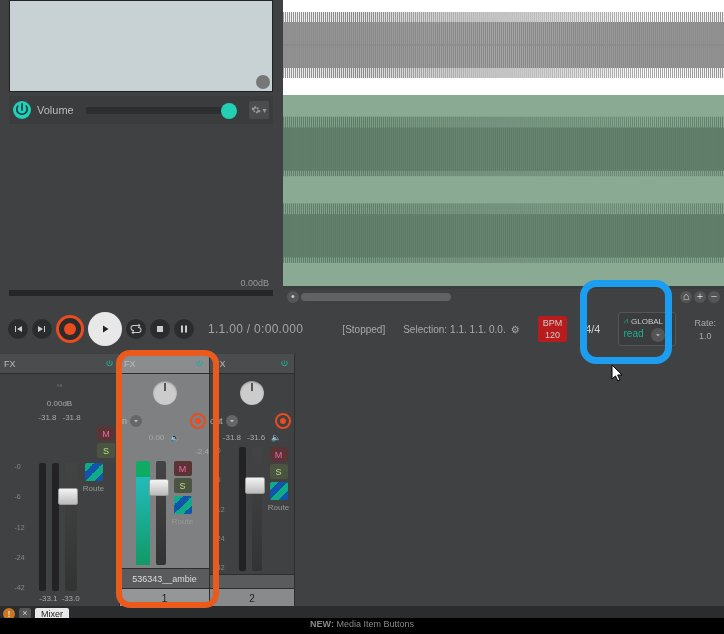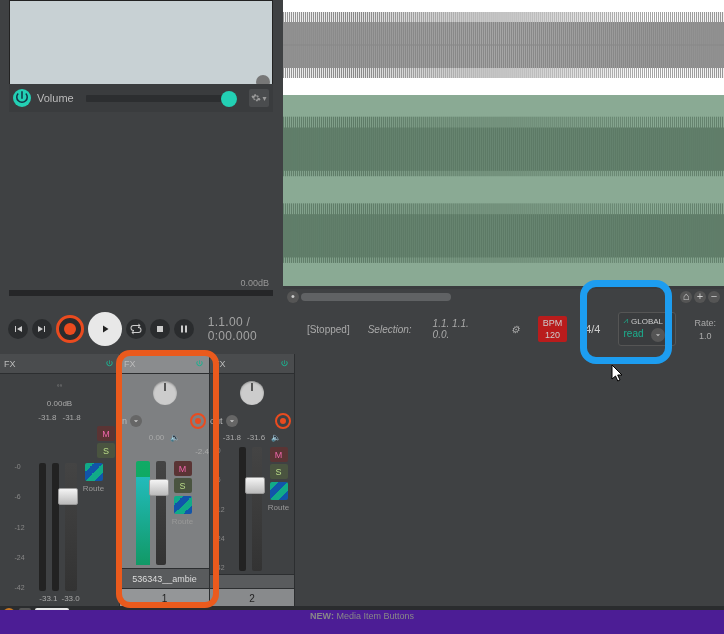--- a/index.html
+++ b/index.html
@@ -3,21 +3,21 @@
 <meta charset="utf-8">
 <style>
   * { box-sizing: border-box; margin: 0; padding: 0; font-family: sans-serif; }
   body { background: #3f4143; color: #aaa; width: 724px; height: 634px; overflow: hidden; position: relative; font-size: 10px; }
 
   
   .upper { position: absolute; top: 0; left: 0; right: 0; height: 300px; display: flex; }
   .track-panel { width: 283px; background: #3f4143; position: relative; }
   .track-box { position: absolute; left: 9px; top: 0; right: 10px; height: 92px; background: #c8d1d4; border: 1px solid #222; }
   .track-dot { position:absolute; right:2px; bottom:2px; width:14px; height:14px; border-radius:50%; background:#777; }
-  .track-controls { position:absolute; left:9px; top:84px; right:10px; height:28px; background:#3a3c3e; display:flex; align-items:center; padding:0 4px; gap:6px; }
+  .track-controls { position:absolute; left:9px; top:96px; right:10px; height:28px; background:#3a3c3e; display:flex; align-items:center; padding:0 4px; gap:6px; }
   .tc-btn { width:18px; height:18px; border-radius:50%; background:#23d0b4; display:flex; align-items:center; justify-content:center; }
   .tc-label { color:#bbb; font-size:11px; }
   .tc-slider { flex:1; height:7px; background:#2c2e30; margin:0 6px; border-radius:1px; position:relative; }
   .tc-thumb { position:absolute; right:0; top:-4px; width:16px; height:16px; border-radius:50%; background:#23d0b4; }
   .tc-gear { width:20px; height:18px; background:#4a4c4e; border-radius:2px; display:flex; align-items:center; justify-content:center; color:#999; font-size:11px; }
 
   .db-label { position:absolute; right:14px; bottom:12px; font-size:9px; color:#999; }
   .hscroll { position:absolute; left:9px; bottom:4px; right:10px; height:6px; background:#252628; }
 
   .waveform-area { flex:1; position:relative; background:#fff; overflow:hidden; }
@@ -39,21 +39,21 @@
   .tbtn { width:22px; height:22px; border-radius:50%; background:#2a2c2e; display:flex; align-items:center; justify-content:center; }
   .tbtn.sm { width:20px; height:20px; }
   .tbtn svg { width:12px; height:12px; fill:#ccc; }
   .tbtn.rec { width:28px; height:28px; background:#2a2c2e; border:3px solid #ea4b1f; box-shadow:inset 0 0 0 2px #2a2c2e; }
   .tbtn.rec .dot { width:12px; height:12px; border-radius:50%; background:#ea4b1f; }
   .tbtn.play { width:34px; height:34px; background:#e8e8e8; }
   .tbtn.play svg { fill:#222; width:14px; }
   .time-display { margin-left:10px; color:#a3a3a3; font-size:12px; letter-spacing:.3px; }
   .trans-right { margin-left:auto; display:flex; align-items:center; gap:18px; font-size:10px; color:#aaa; }
   .stat { }
-  .sel { display:flex; align-items:center; gap:21px;font-style:italic; }
+  .sel { display:flex; align-items:center; gap:3px; }
   .bpm-box { display:flex; flex-direction:column; align-items:center; background:#b91c1c; padding:2px 5px; border-radius:2px; color:#ccc; font-size:9px; gap:2px; }
   .ts-box { color:#ccc; font-size:11px; display:flex; align-items:center; }
   .global-box { background:#3a3c3e; border:1px solid #555; border-radius:3px; padding:3px 4px; display:flex; flex-direction:column; gap:2px; min-width:58px; position:relative; }
   .global-hdr { display:flex; align-items:center; gap:3px; font-size:8px; color:#ccc; }
   .global-row { display:flex; align-items:flex-start; gap:7px; }
   .read-lbl { color:#1cb08f; font-size:10px; }
   .drop-btn { width:14px; height:14px; border-radius:50%; background:#555; display:flex; align-items:center; justify-content:center; }
   .rate-col { display:flex; flex-direction:column; align-items:center; font-size:9px; color:#aaa; gap:3px; }
 
   
@@ -102,21 +102,21 @@
   .name-row.t2 { background:#888a8c; color:#222; }
 
   
   .hl-orange { position:absolute; top:350px; left:116px; width:103px; height:258px; border:6px solid #ea5a1d; border-radius:14px; pointer-events:none; z-index:20; }
 
   
   .footer-tabs { position:absolute; left:0; right:0; bottom:12px; height:16px; background:#2a2c2e; display:flex; align-items:center; font-size:9px; color:#bbb; gap:4px; padding:0 3px; }
   .ftab { padding:1px 6px; background:#e8e8e8; color:#222; border-radius:2px; }
   .warn { width:12px; height:12px; border-radius:50%; background:#c87722; color:#fff; text-align:center; line-height:12px; }
   .close-x { width:12px; height:12px; background:#555; color:#ccc; text-align:center; line-height:11px; border-radius:2px; }
-  .news-bar { position:absolute; left:0; right:0; bottom:0; height:24px; background:#4c1d95; color:#888; font-size:9px; text-align:center; line-height:12px; }
+  .news-bar { position:absolute; left:0; right:0; bottom:0; height:16px; background:#000000; color:#888; font-size:9px; text-align:center; line-height:12px; }
 
   
   .ch.track1 { background:#7e8082; }
   .ch.track1 .fx-row { background:#8a8c8e; }
   .ch.track1 .name-row { }
 
   
   svg.si { width:10px; height:10px; }
 </style>
 </head>

